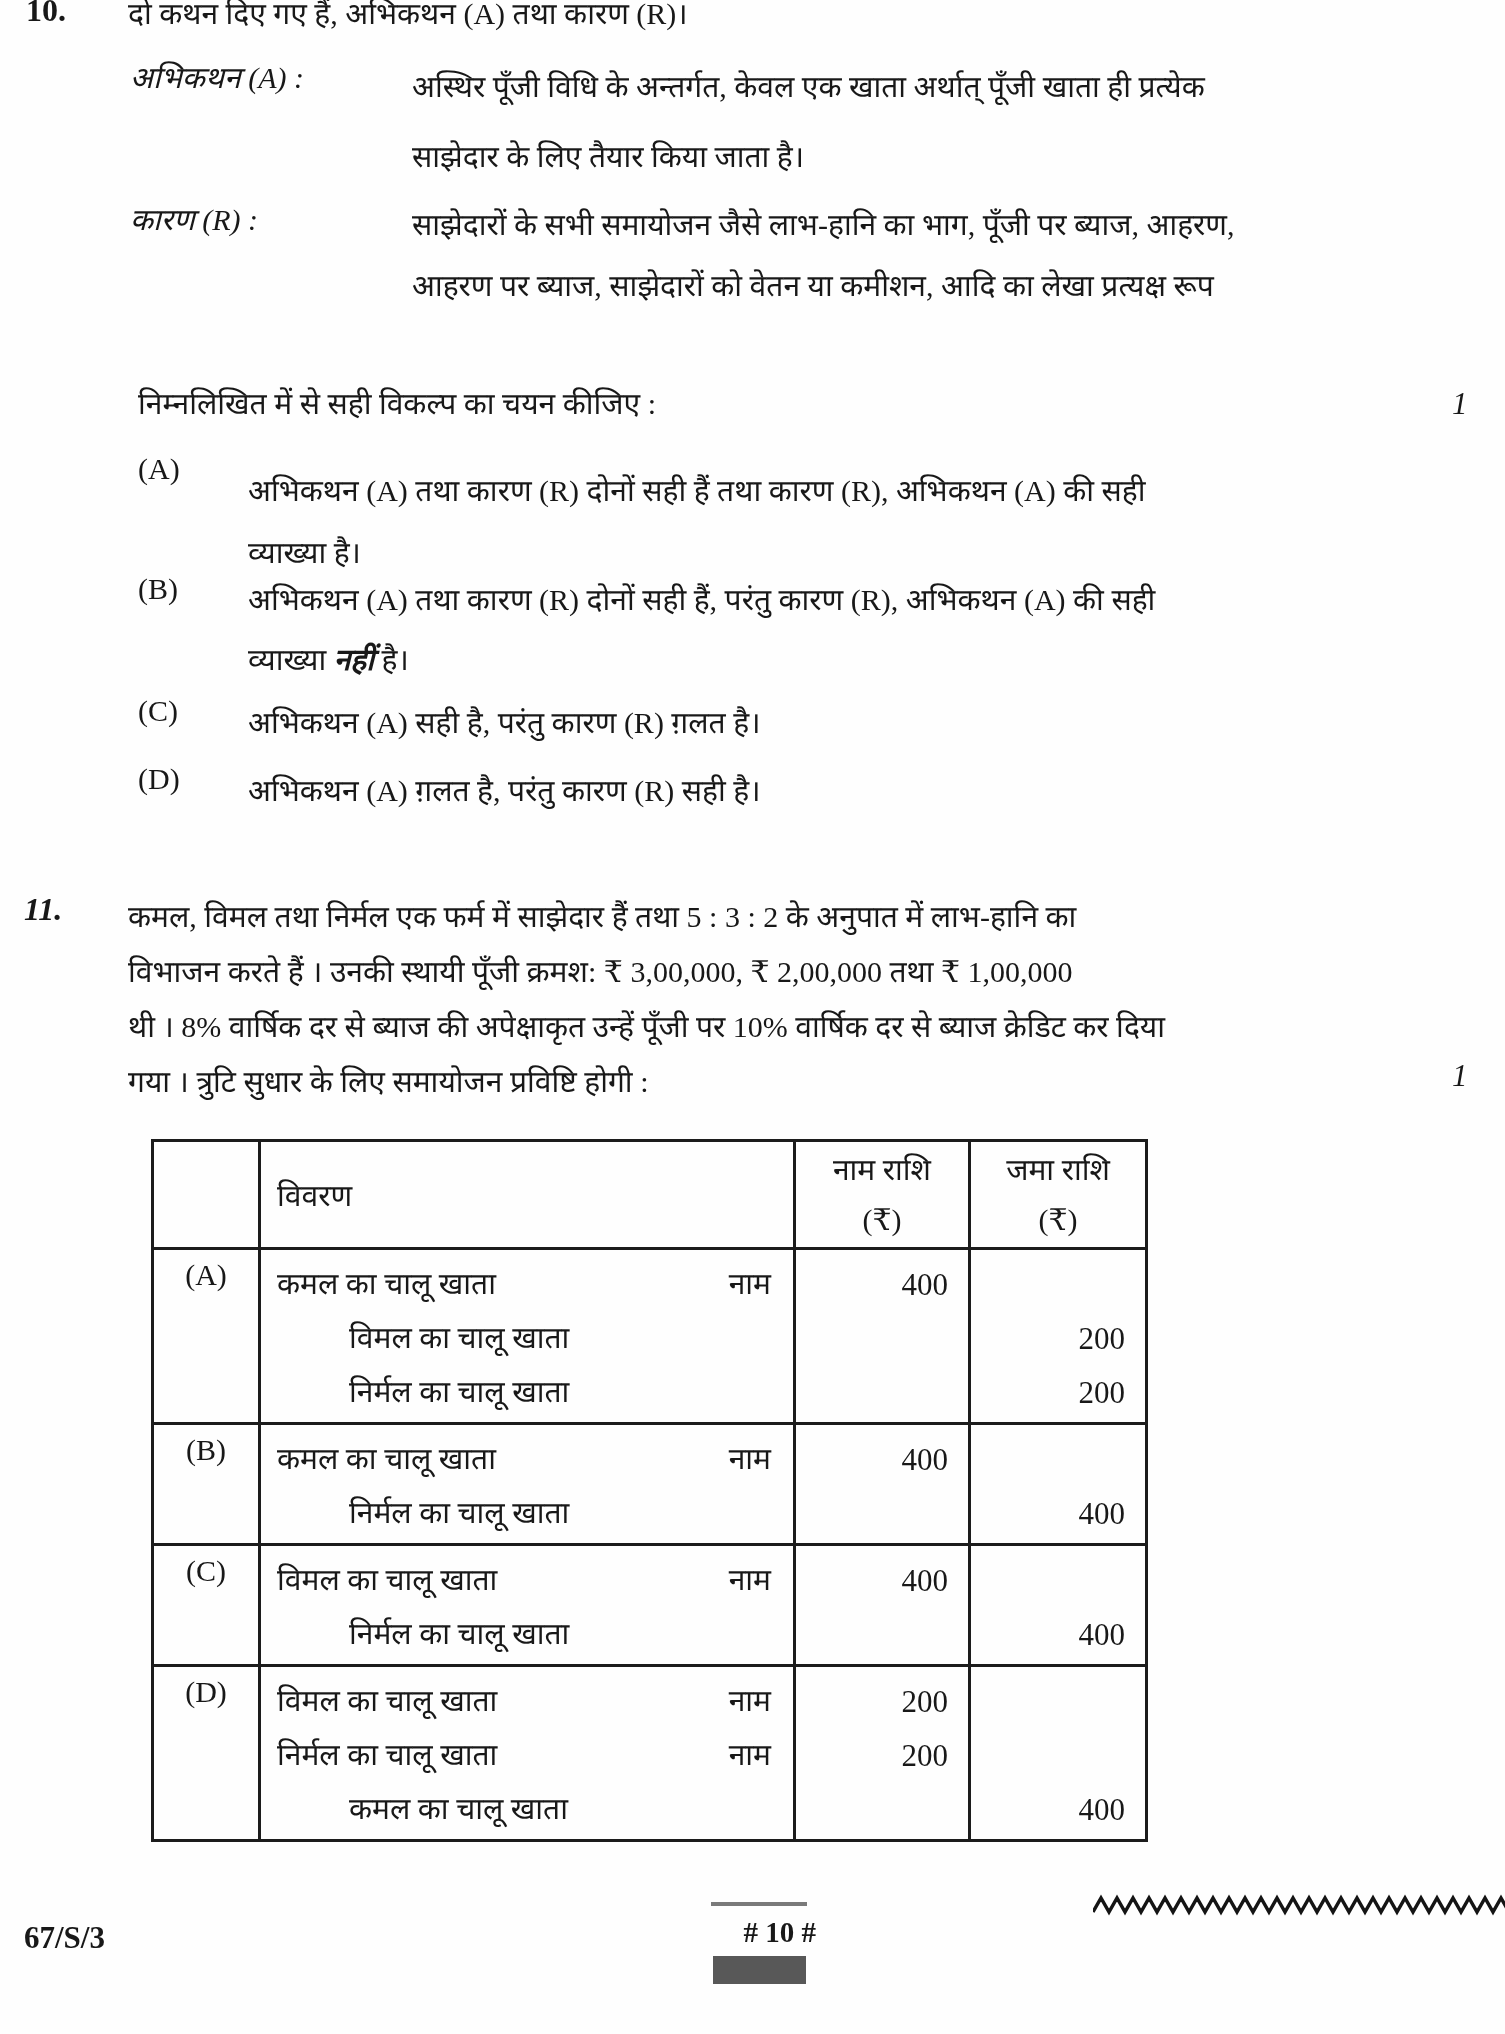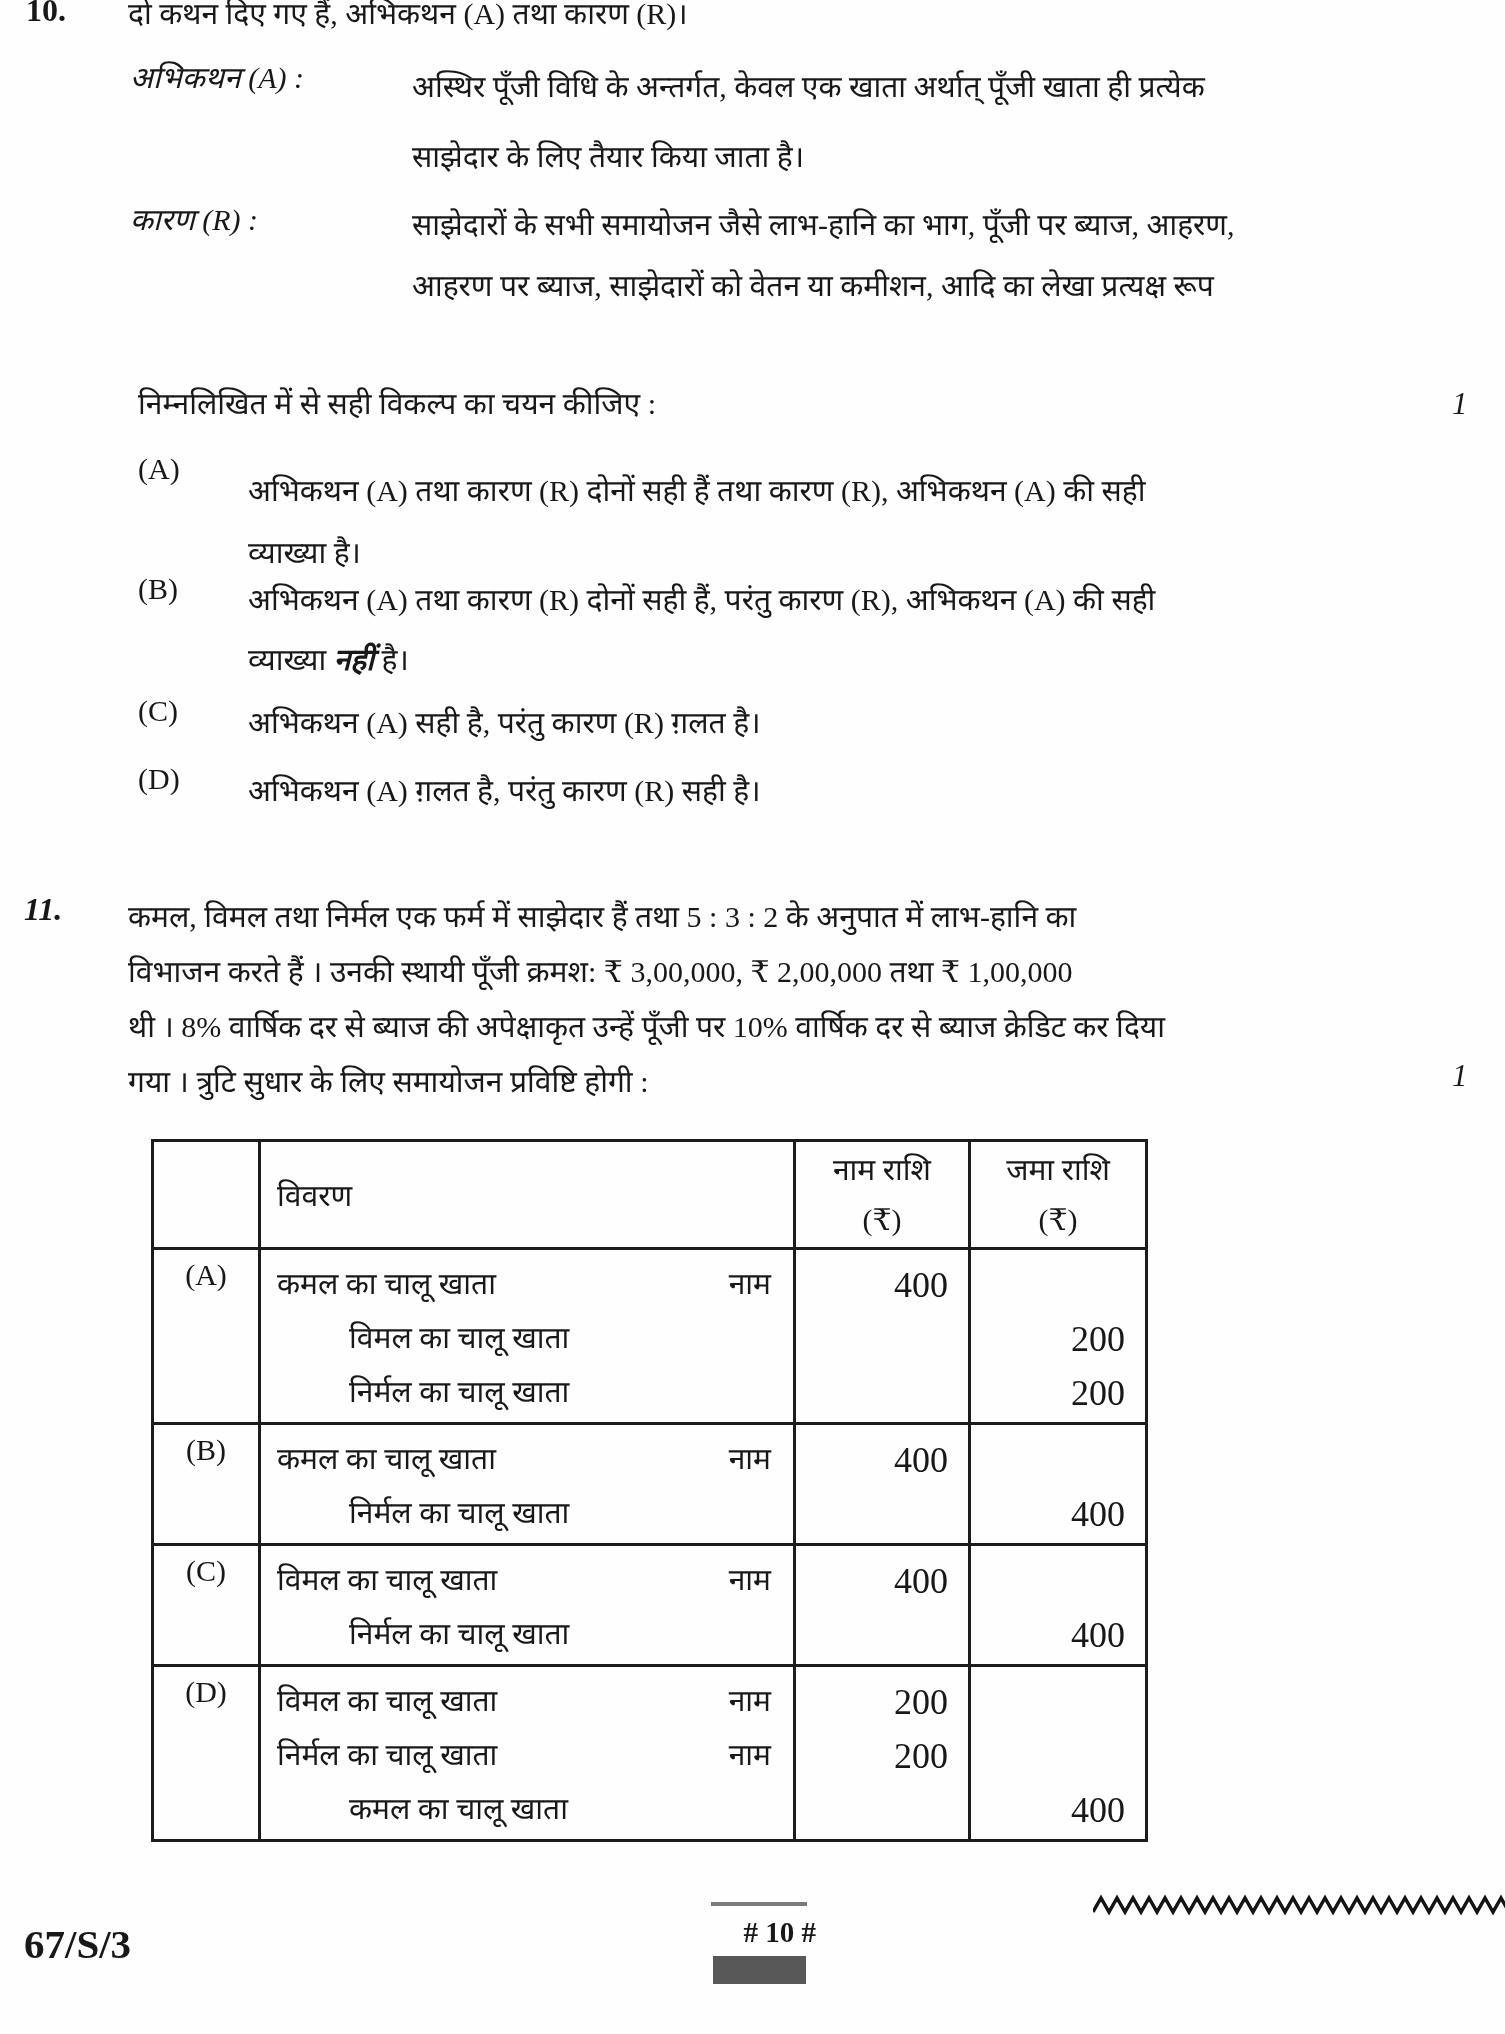--- a/index.html
+++ b/index.html
@@ -34,24 +34,24 @@
   #adj-table { position:absolute; left:151px; top:1131px; border-collapse:collapse; table-layout:fixed;margin-top:8px; }
   #adj-table th, #adj-table td { border:3px solid #1c1c1c; vertical-align:top; padding:0; font-weight:normal; }
   #adj-table thead th { height:105px; vertical-align:middle; font-size:30px; }
   .h-details { text-align:left; padding-left:16px !important; }
   .h-amt div { line-height:50px; text-align:center; }
   .c-opt { text-align:center; font-size:30px; padding-top:8px !important; }
   .c-desc, .c-amt { padding-top:6px !important; padding-bottom:4px !important; }
   .c-desc .ln { height:54px; line-height:56px; padding-left:16px; position:relative; white-space:nowrap; font-size:30px; }
   .c-desc .ln.ind { padding-left:88px; }
   .c-desc .dr { position:absolute; right:22px; }
-  .c-amt .ln { height:54px; line-height:58px; text-align:right; padding-right:20px; font-size:36px; }
-
-  
-  #footer-paper-code { left:24px; top:1920px; font-weight:bold; font-size:41px; }
+  .c-amt .ln { height:54px; line-height:58px; text-align:right; padding-right:20px; font-size:31px; }
+
+  
+  #footer-paper-code { left:24px; top:1920px; font-weight:bold; font-size:31px; }
   #page-number-rule { left:711px; top:1902px; width:96px; height:4px; background:#7a7a7a; }
   #page-number { left:706px; top:1916px; width:110px; text-align:right; font-weight:bold; font-size:29px; }
   #page-number-block { left:713px; top:1956px; width:93px; height:28px; background:#585858; }
   #zigzag { left:1093px; top:1894px; }
 </style>
 </head>
 <body>
 
 <div class="page">
 

